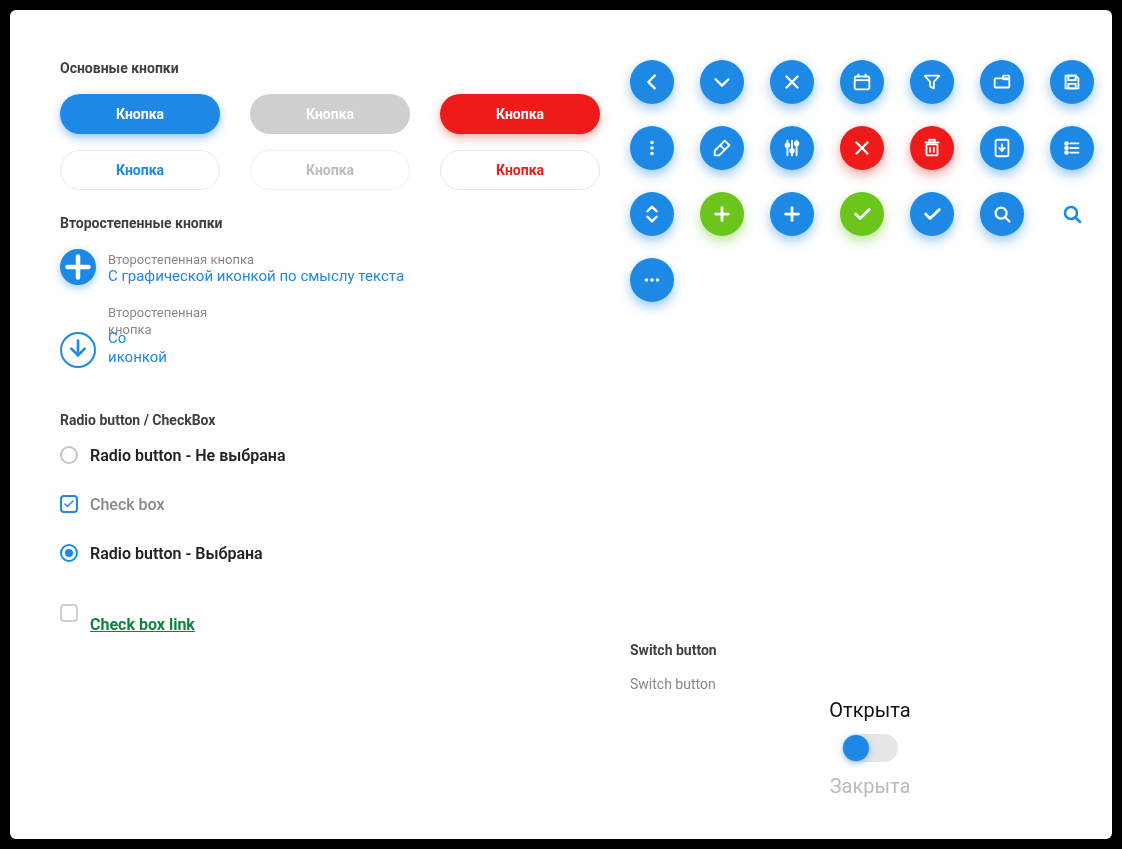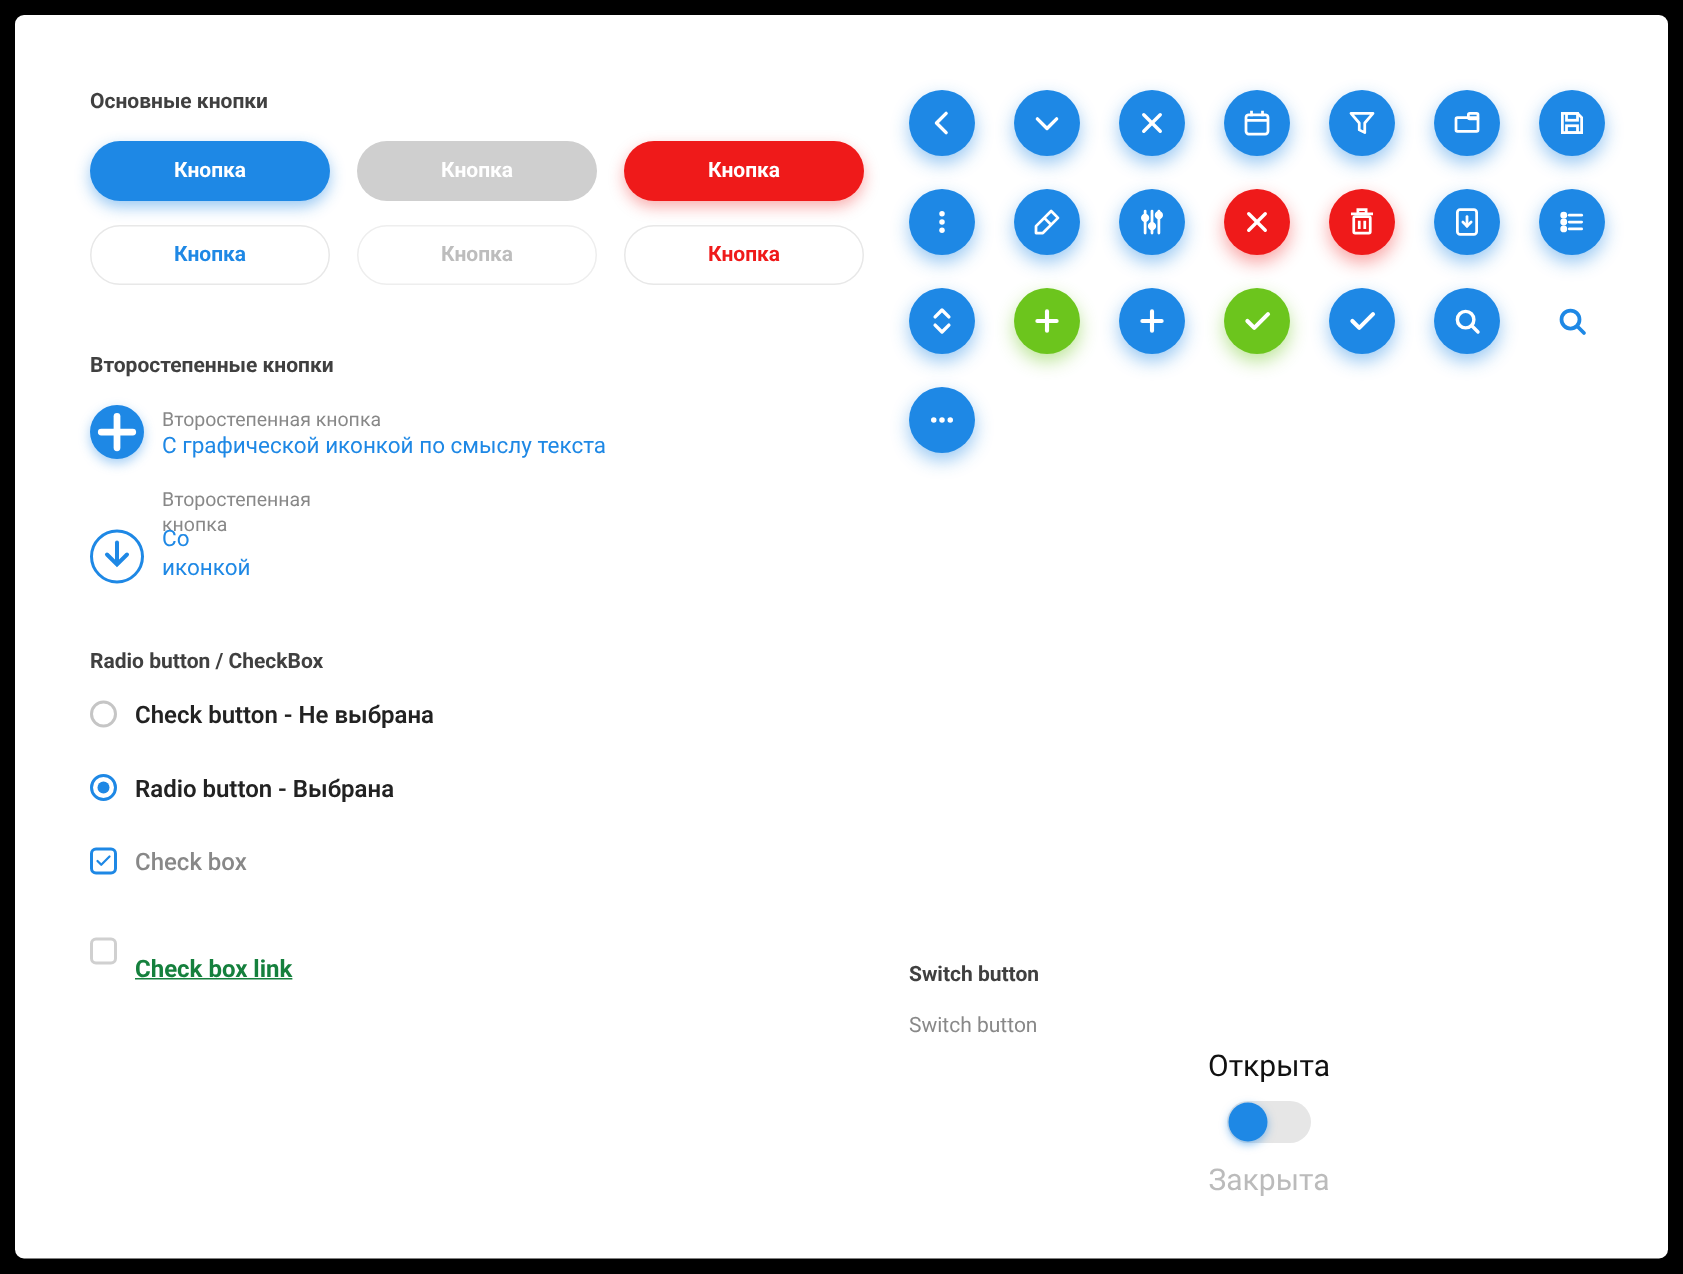--- a/index.html
+++ b/index.html
@@ -20,40 +20,40 @@
     gap: 30px;
   }
   .col { flex: 1; }
   h2 {
     font-size: 14px;
     font-weight: 700;
     color: #404040;
     margin-bottom: 18px;
   }
   
-  .btn-row { display: flex; gap: 18px; margin-bottom: 16px; }
+  .btn-row { display: flex; gap: 30px; margin-bottom: 16px; }
   .pill {
     width: 160px;
     height: 40px;
     border-radius: 22px;
     display: flex;
     align-items: center;
     justify-content: center;
     font-weight: 700;
     font-size: 14px;
     cursor: pointer;
   }
   .pill.blue   { background:#1e88e5; color:#fff; box-shadow:0 4px 10px rgba(30,136,229,.45); }
   .pill.gray   { background:#cfcfcf; color:#fff; }
   .pill.red    { background:#ef1a1a; color:#fff; box-shadow:0 4px 10px rgba(239,26,26,.35); }
   .pill.ghost-blue { background:#fff; color:#1e88e5; border:1px solid #e8e8e8; }
   .pill.ghost-gray { background:#fff; color:#bdbdbd; border:1px solid #eee; }
   .pill.ghost-red  { background:#fff; color:#ef1a1a; border:1px solid #e8e8e8; }
   
-  .sec-block { margin-top: 46px; }
+  .sec-block { margin-top: 25px; }
   .sec-item  { display:flex; gap:12px; align-items:flex-end; margin-bottom:20px; }
   .sec-icon  {
     width:36px; height:36px; border-radius:50%;
     display:flex; align-items:center; justify-content:center;
     background:#1e88e5; color:#fff; flex-shrink:0;
     box-shadow:0 3px 8px rgba(30,136,229,.4);
   }
   .sec-icon.outline {
     background:#fff; color:#1e88e5; border:2px solid #1e88e5; box-shadow:none;
   }
@@ -160,35 +160,35 @@
           <div class="sub">Со иконкой</div>
         </div>
       </div>
     </div>
 
     <div class="form-block">
       <h2>Radio button / CheckBox</h2>
 
       <div class="form-row">
         <div class="radio"></div>
-        <span class="label">Check button - Не выбрана</span>
-      </div>
-
-      <div class="form-row">
-        <div class="radio checked"></div>
-        <span class="label">Radio button - Выбрана</span>
+        <span class="label">Radio button - Не выбрана</span>
       </div>
 
       <div class="form-row">
         <div class="checkbox">
           <svg viewBox="0 0 24 24" fill="none" stroke="#1e88e5" stroke-width="3" stroke-linecap="round" stroke-linejoin="round">
               <polyline points="4 12 9 17 20 6"></polyline>
             </svg>
         </div>
         <span class="label gray">Check box</span>
+      </div>
+
+      <div class="form-row">
+        <div class="radio checked"></div>
+        <span class="label">Radio button - Выбрана</span>
       </div>
 
       <div class="form-row">
         <div class="checkbox unchecked"></div>
         <span class="label link">Check box link</span>
       </div>
     </div>
   </div>
 
   <div class="col">

